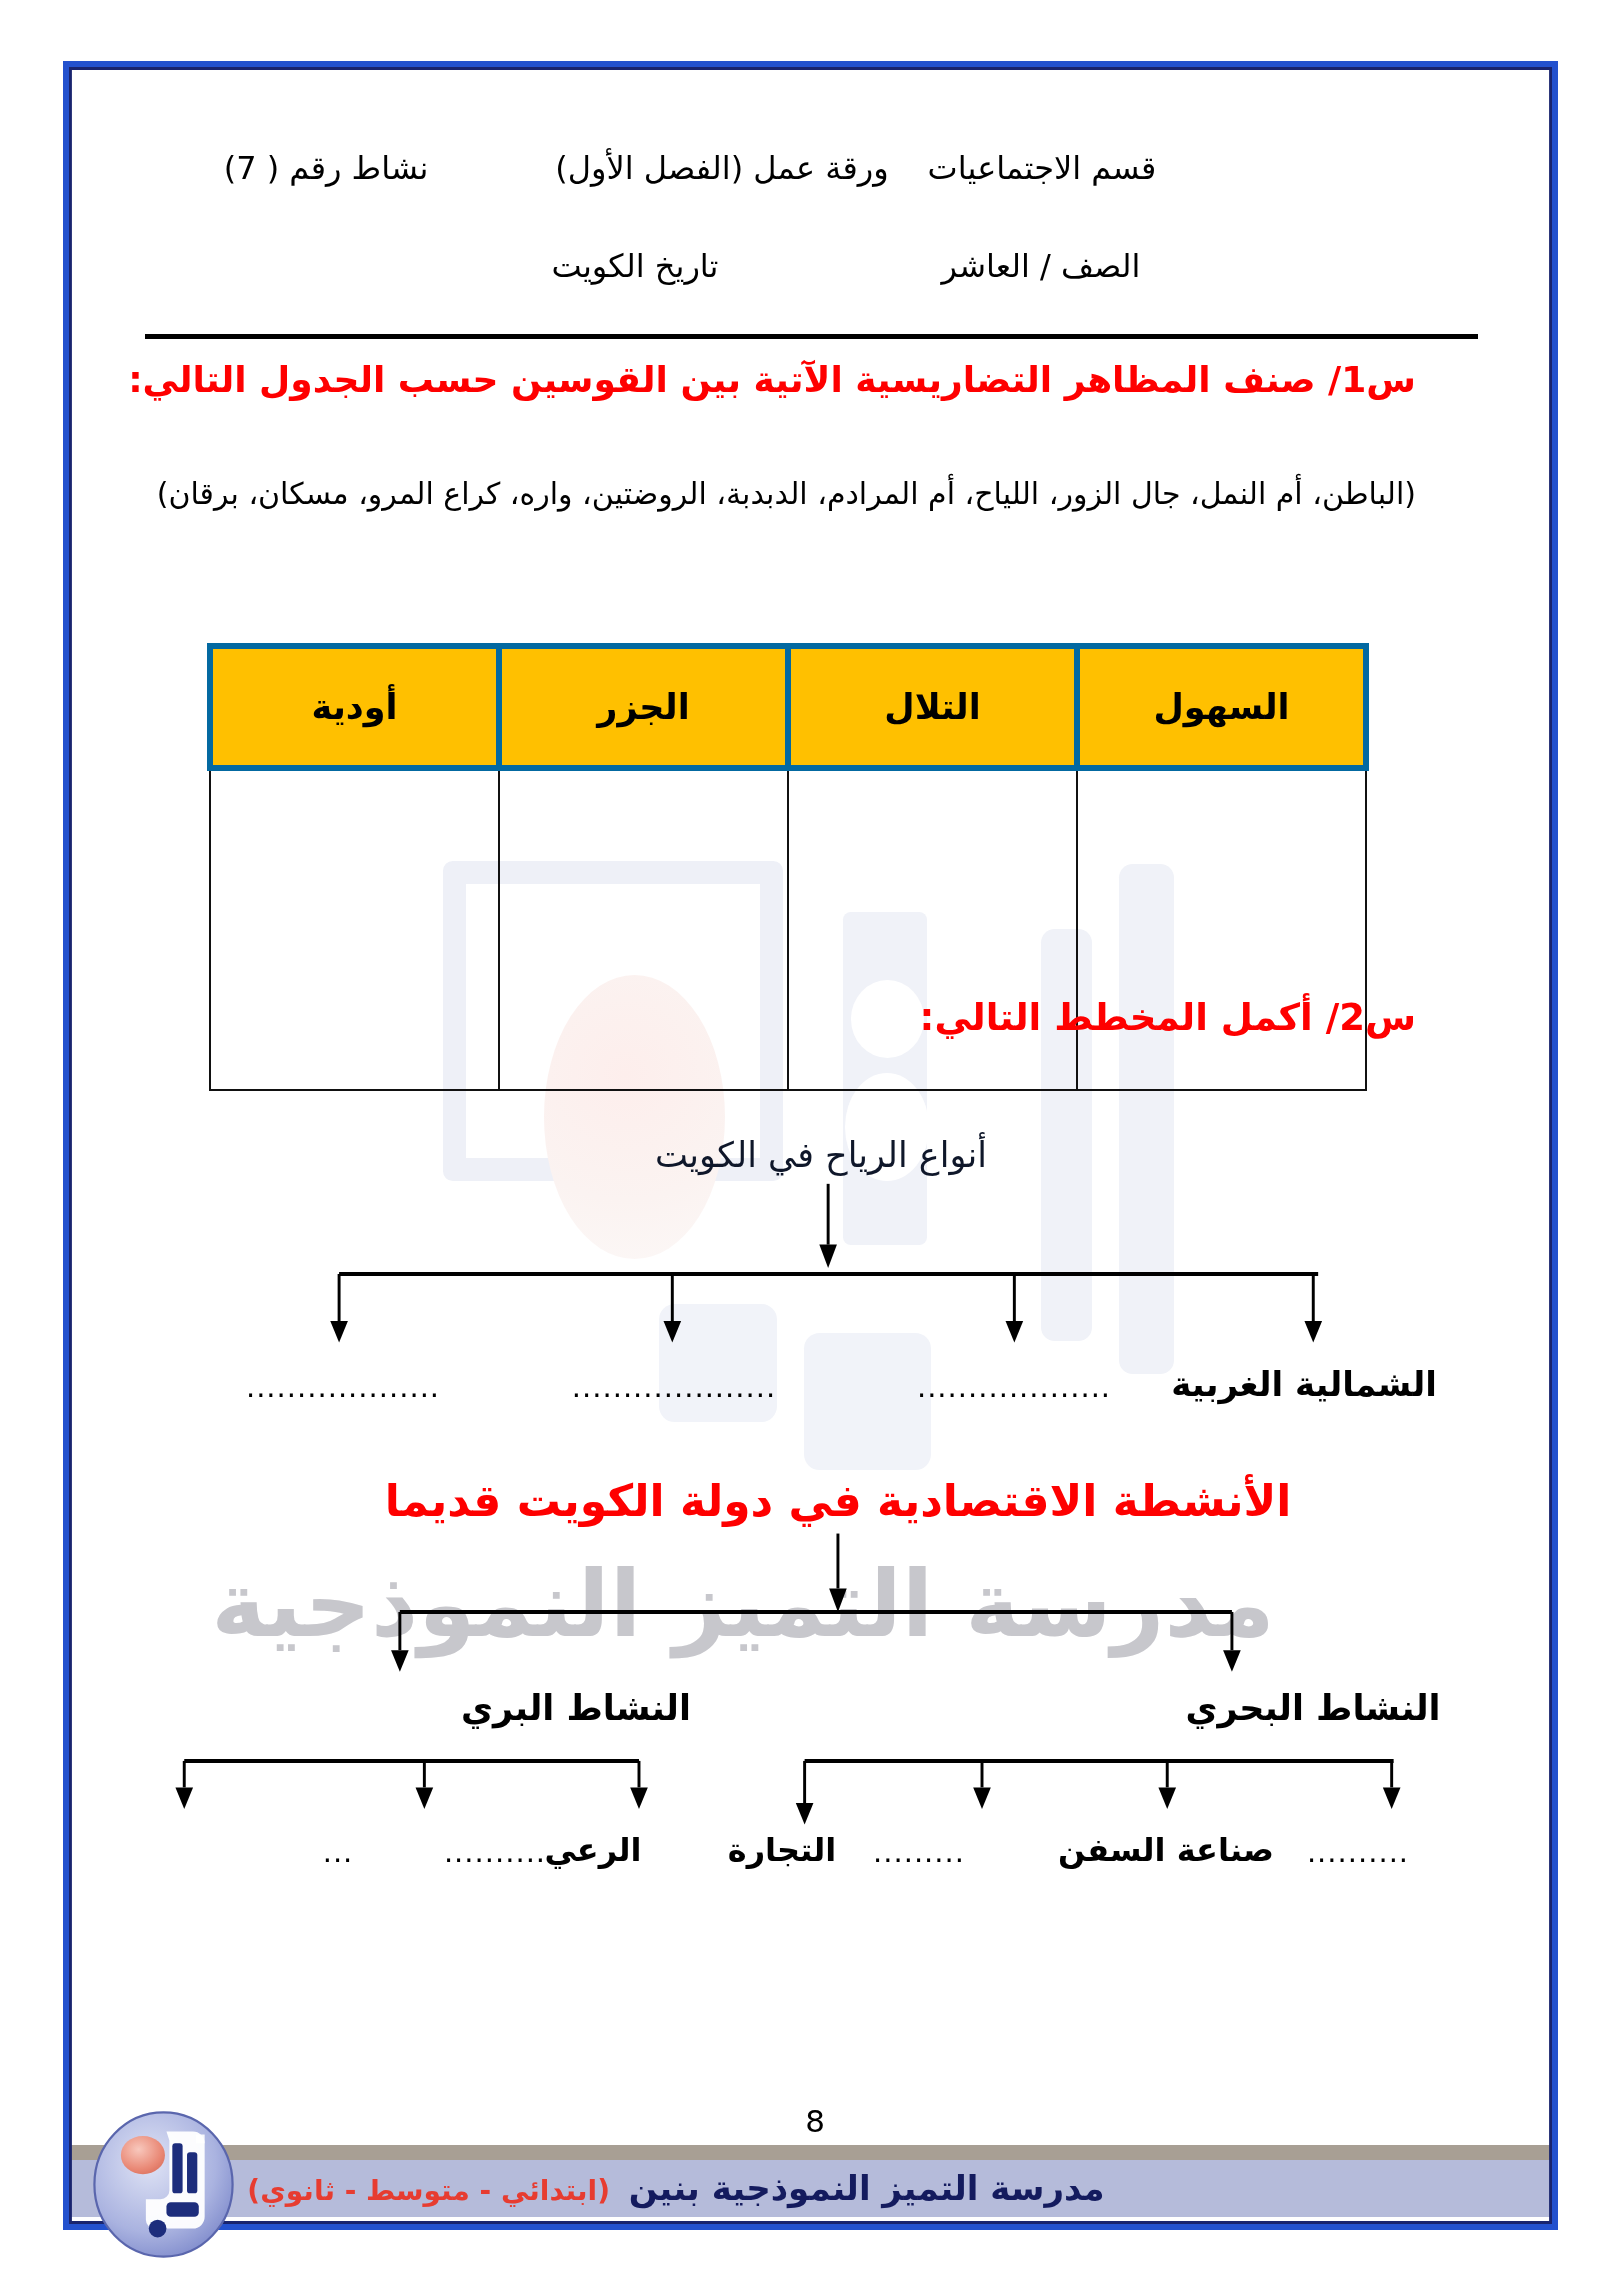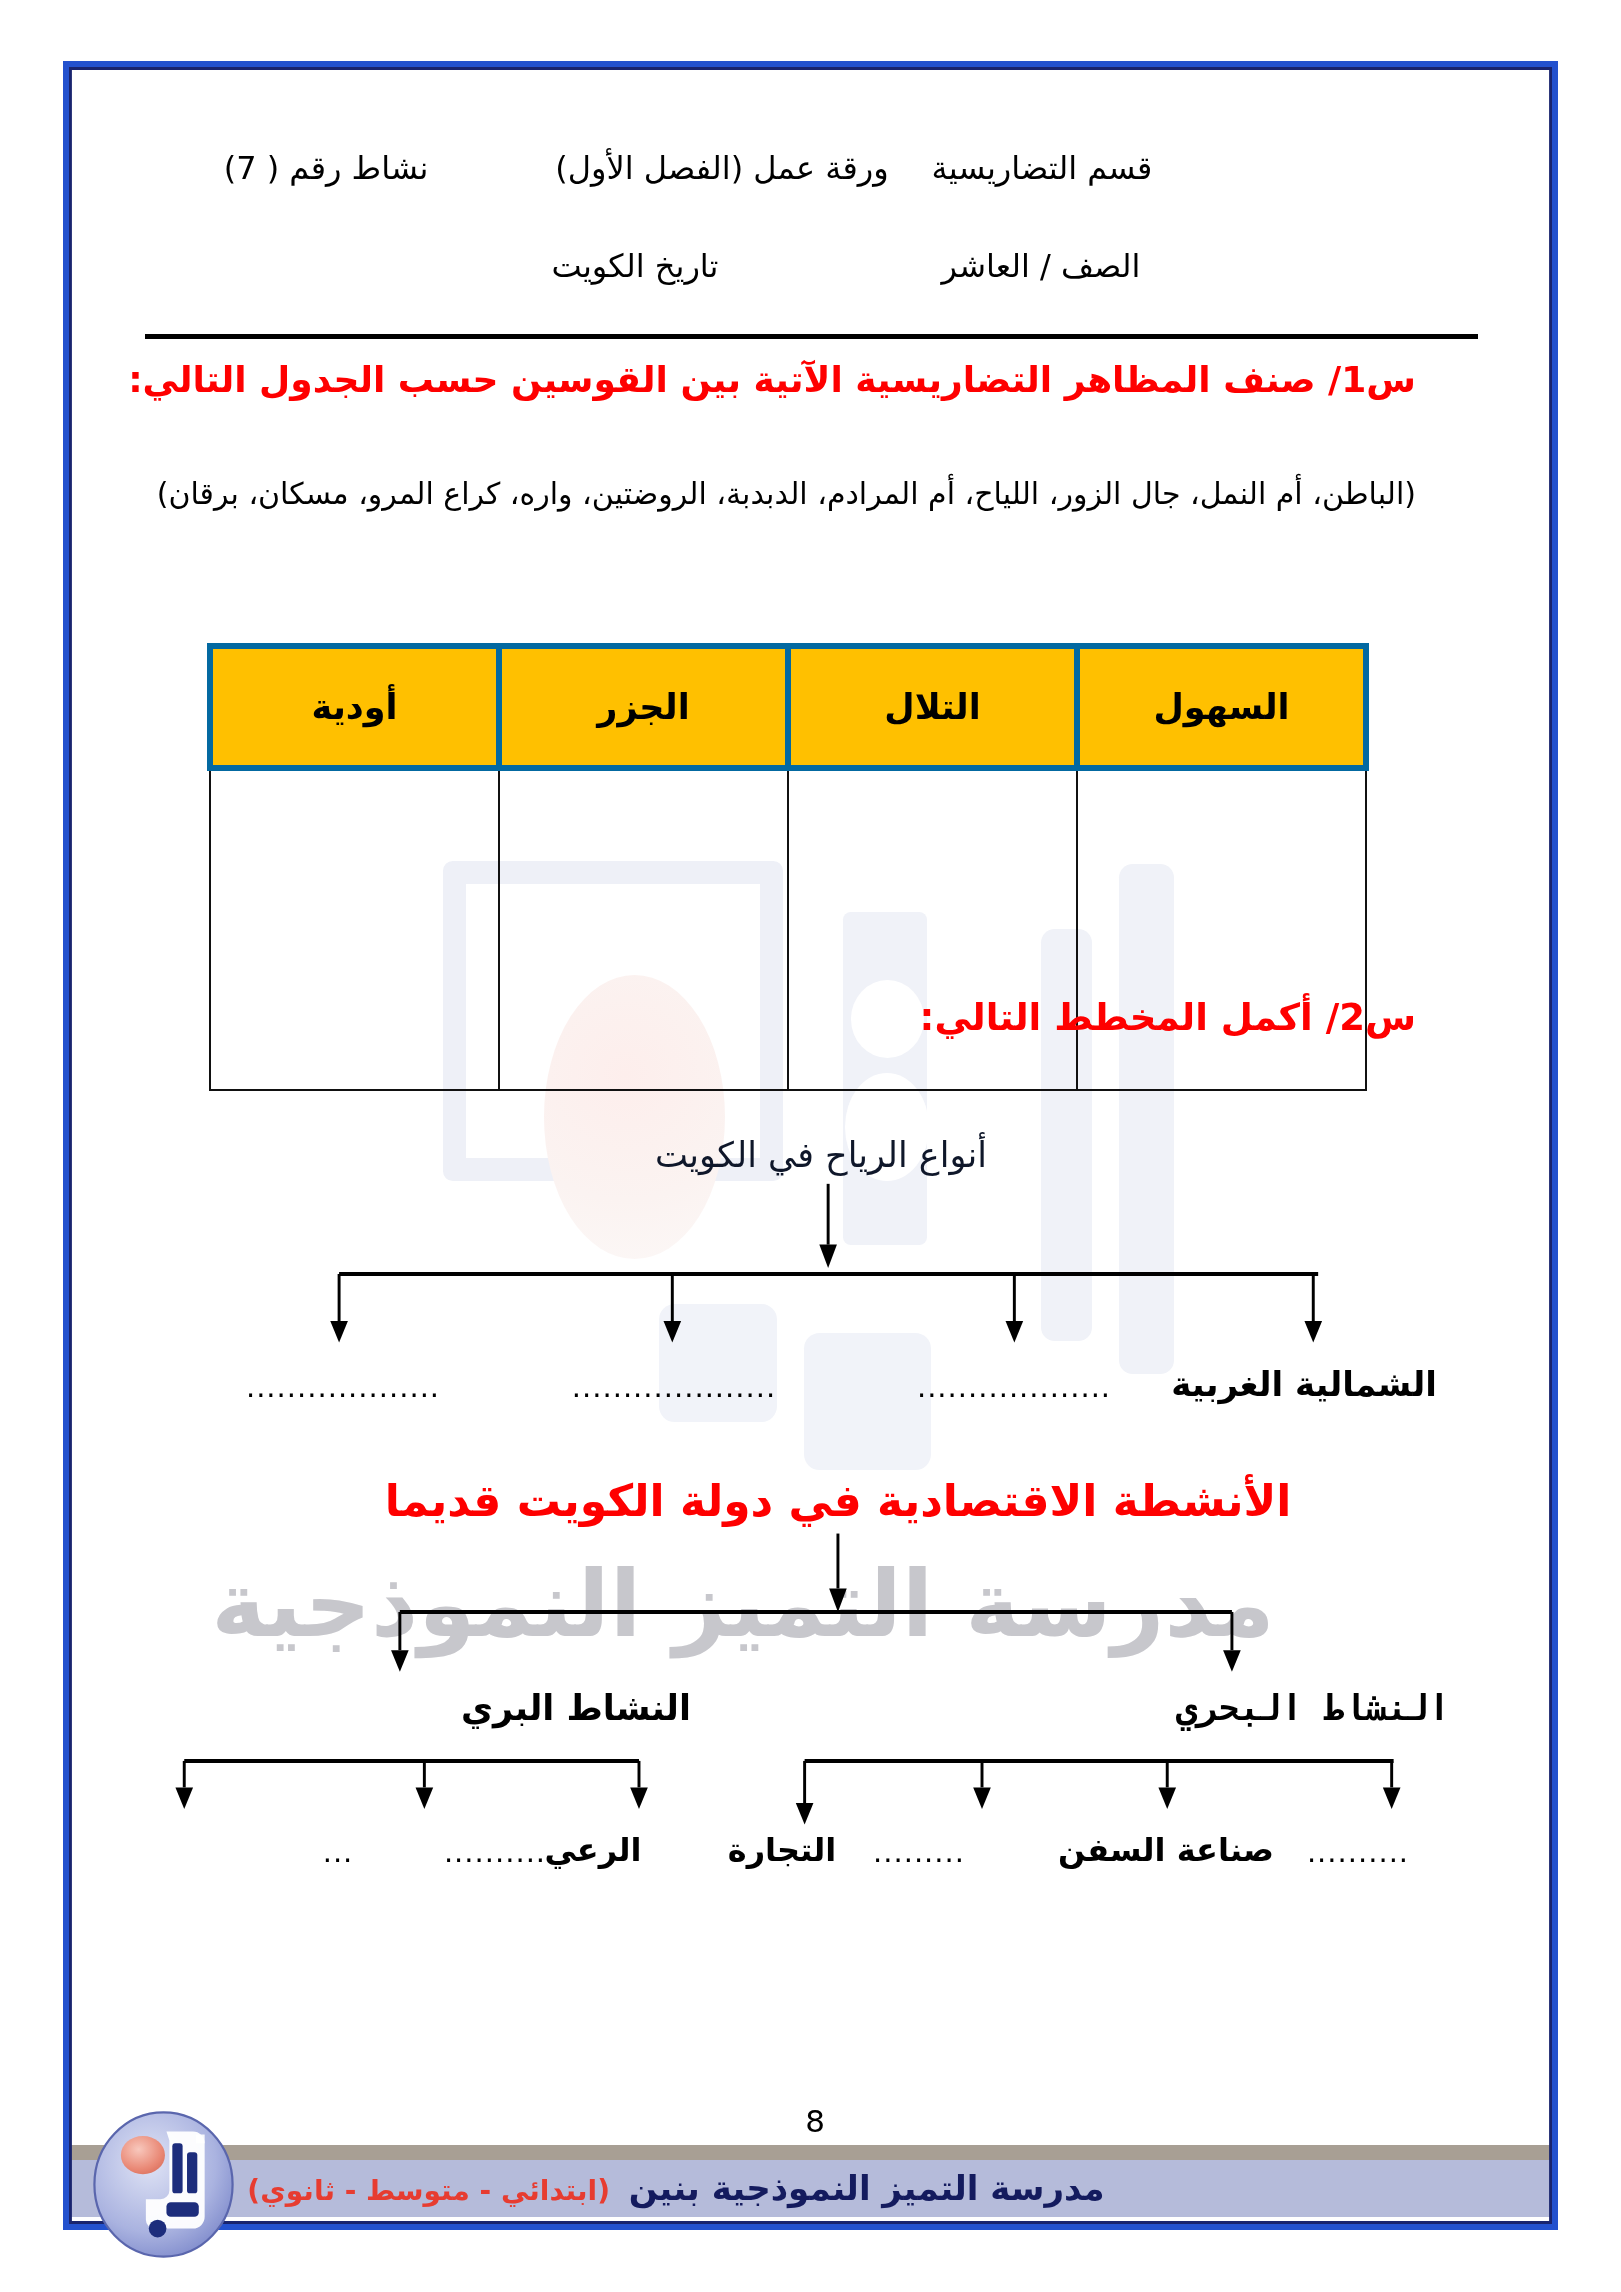--- a/index.html
+++ b/index.html
@@ -69,21 +69,21 @@
   <div class="wm wm-eight2"></div>
   <div class="wm wm-bar wm-bar1"></div>
   <div class="wm wm-bar wm-bar2"></div>
   <div class="wm wm-pink"></div>
   <div class="wm wm-sq1"></div>
   <div class="wm wm-sq2"></div>
   <div class="wm wm-text">مدرسة التميز النموذجية</div>
 
   <div class="frame"></div>
 
-  <div class="t hdr center" style="left:1042px;top:149px;">قسم التضاريسية</div>
+  <div class="t hdr center" style="left:1042px;top:149px;">قسم الاجتماعيات</div>
   <div class="t hdr center" style="left:722px;top:149px;">ورقة عمل (الفصل الأول)</div>
   <div class="t hdr center" style="left:326px;top:149px;">نشاط  رقم ( 7)</div>
   <div class="t hdr center" style="left:1041px;top:247px;">الصف /  العاشر</div>
   <div class="t hdr center" style="left:635px;top:247px;">تاريخ الكويت</div>
   <div class="divider"></div>
 
   <div class="t red-head" style="right:205px;top:359px;">س1/ صنف المظاهر التضاريسية الآتية بين القوسين حسب الجدول التالي:</div>
   <div class="t list-line" style="right:205px;top:476px;">(الباطن، أم النمل، جال الزور، اللياح، أم المرادم، الدبدبة، الروضتين، واره، كراع المرو، مسكان، برقان)</div>
 
   <table class="terrain">
@@ -145,21 +145,21 @@
     <polygon points="1411,336 1429,336 1420,358" fill="#000"></polygon>
 
     <line x1="188" y1="309" x2="652" y2="309" stroke="#000" stroke-width="4"></line>
     <line x1="188" y1="309" x2="188" y2="336" stroke="#000" stroke-width="3"></line>
     <polygon points="179,336 197,336 188,358" fill="#000"></polygon>
     <line x1="433" y1="309" x2="433" y2="336" stroke="#000" stroke-width="3"></line>
     <polygon points="424,336 442,336 433,358" fill="#000"></polygon>
     <line x1="652" y1="309" x2="652" y2="336" stroke="#000" stroke-width="3"></line>
     <polygon points="643,336 661,336 652,358" fill="#000"></polygon>
   </svg>
-  <div class="t bold-label center" style="left:1313px;top:1688px;font-size:35px;font-family:Liberation Mono, monospace;">النشاط البحري</div>
+  <div class="t bold-label center" style="left:1313px;top:1688px;font-size:35px;">النشاط البحري</div>
   <div class="t bold-label center" style="left:576px;top:1688px;font-size:35px;">النشاط البري</div>
 
   <div class="t dots center" style="left:1358px;top:1835px;">..........</div>
   <div class="t bold-label center" style="left:1166px;top:1831px;font-size:32px;">صناعة السفن</div>
   <div class="t dots center" style="left:919px;top:1835px;">.........</div>
   <div class="t bold-label center" style="left:782px;top:1831px;font-size:32px;">التجارة</div>
 
   <div class="t bold-label center" style="left:593px;top:1831px;font-size:32px;">الرعي</div>
   <div class="t dots center" style="left:495px;top:1835px;">..........</div>
   <div class="t dots center" style="left:338px;top:1835px;">...</div>

